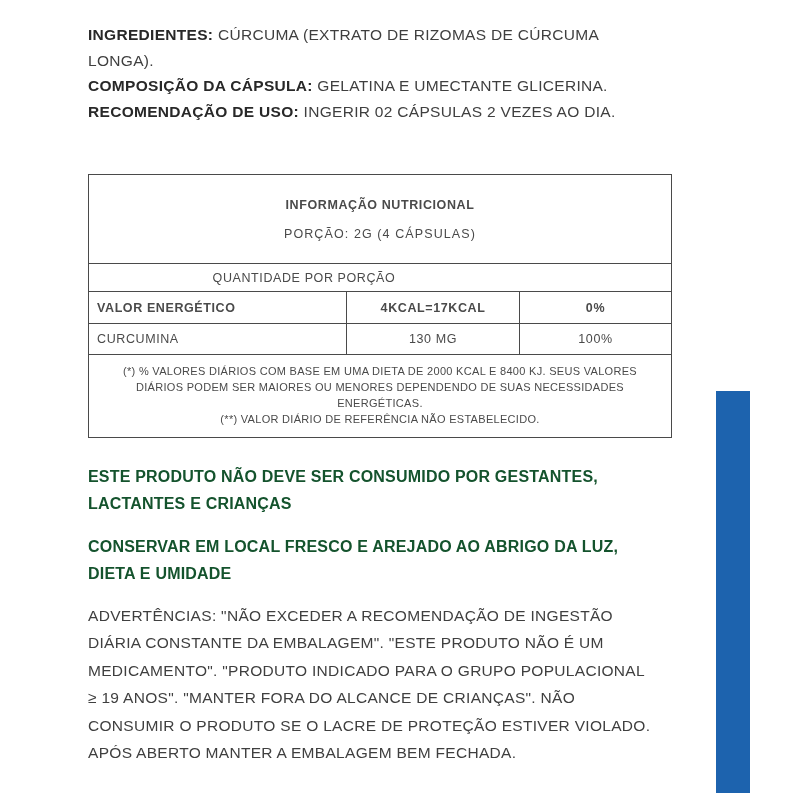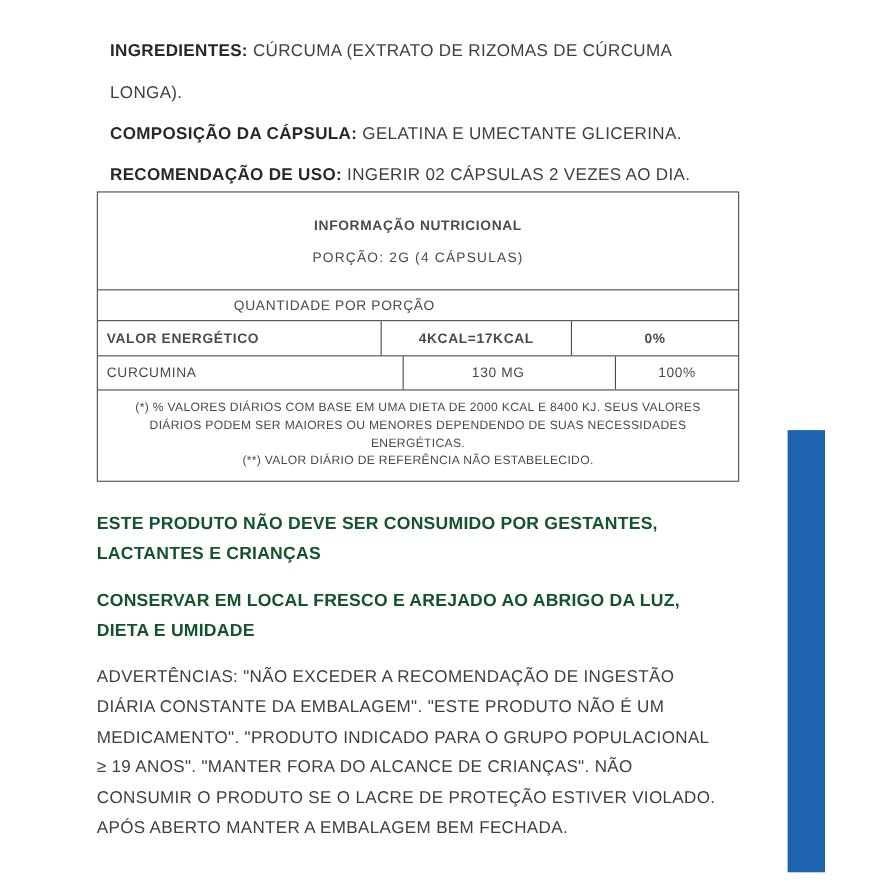--- a/index.html
+++ b/index.html
@@ -22,21 +22,21 @@
   .intro {
     position: absolute;
     left: 88px;
     top: 22px;
     width: 575px;
     font-size: 15.5px;
     line-height: 25.5px;
     letter-spacing: 0.3px;
     color: #3f3f3f;
   }
-  .intro-line { margin: 12px; }
+  .intro-line { margin: 0; }
   .intro-line strong { color: #282828; font-weight: bold; }
 
   
   .ntable {
     position: absolute;
     left: 88px;
     top: 174px;
     width: 584px;
     box-sizing: border-box;
     border: 1.5px solid #4a4a4a;
@@ -56,21 +56,21 @@
   .nrow { display: flex; border-top: 1.5px solid #4a4a4a; box-sizing: border-box; }
   .nrow-quant { height: 28px; }
   .cell { display: flex; align-items: center; box-sizing: border-box; }
   .cell-center { justify-content: center; text-align: center; }
   .cell-left { justify-content: flex-start; padding-left: 8px; }
   .col-span2 { width: 430px; }
   .col-label { width: 257px; }
   .col-amount { width: 173px; border-left: 1.5px solid #4a4a4a; }
   .col-vd { flex: 1; border-left: 1.5px solid #4a4a4a; }
   .nrow-data1 { height: 32px; font-weight: bold; }
-  .nrow-data2 { height: 31px; gap: 20px; }
+  .nrow-data2 { height: 31px; }
 
   .ntable-foot {
     border-top: 1.5px solid #4a4a4a;
     padding: 8px 4px 10px 4px;
     text-align: center;
     font-size: 11px;
     line-height: 16px;
     letter-spacing: 0.3px;
   }
   .foot-line { white-space: nowrap; }

